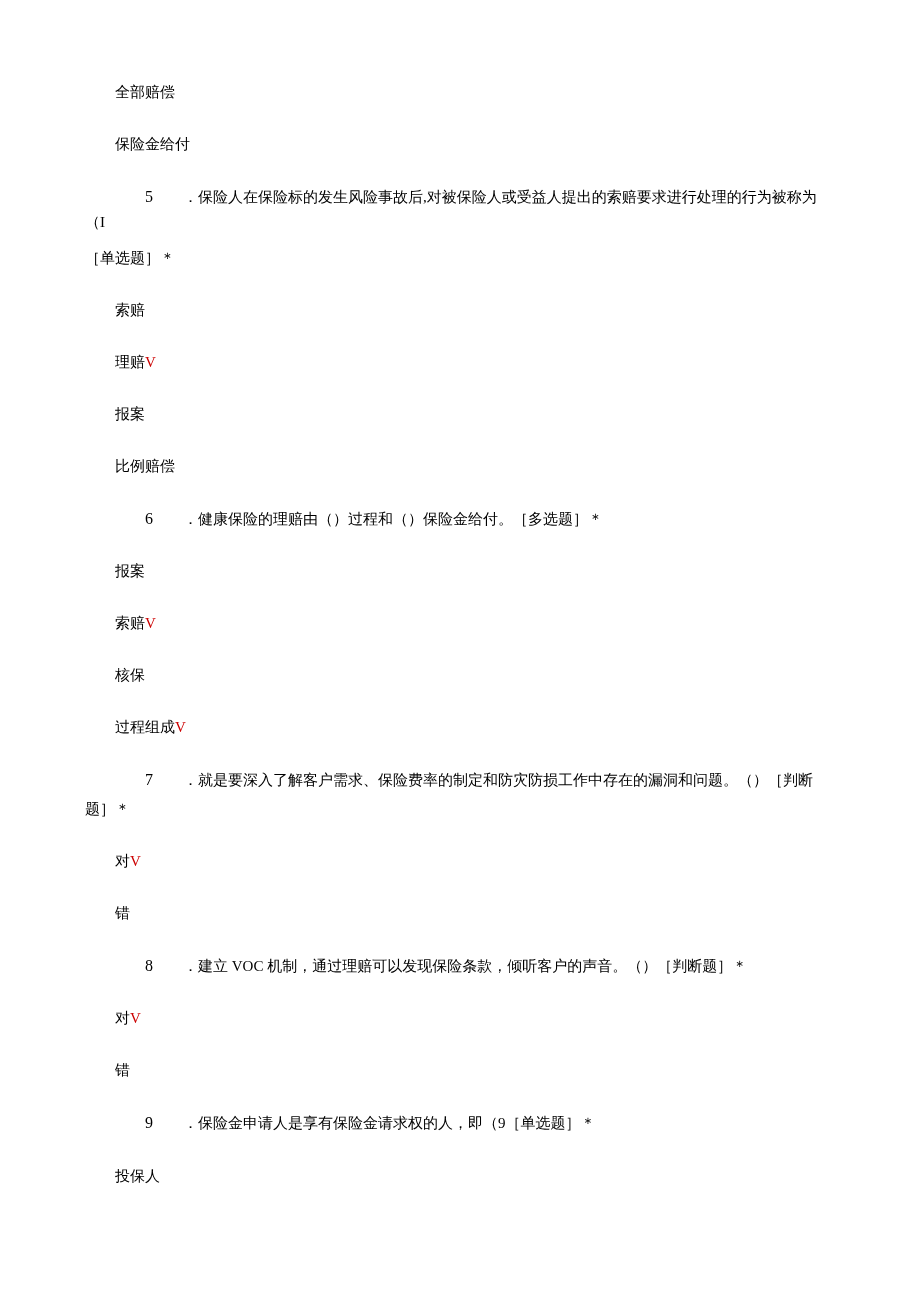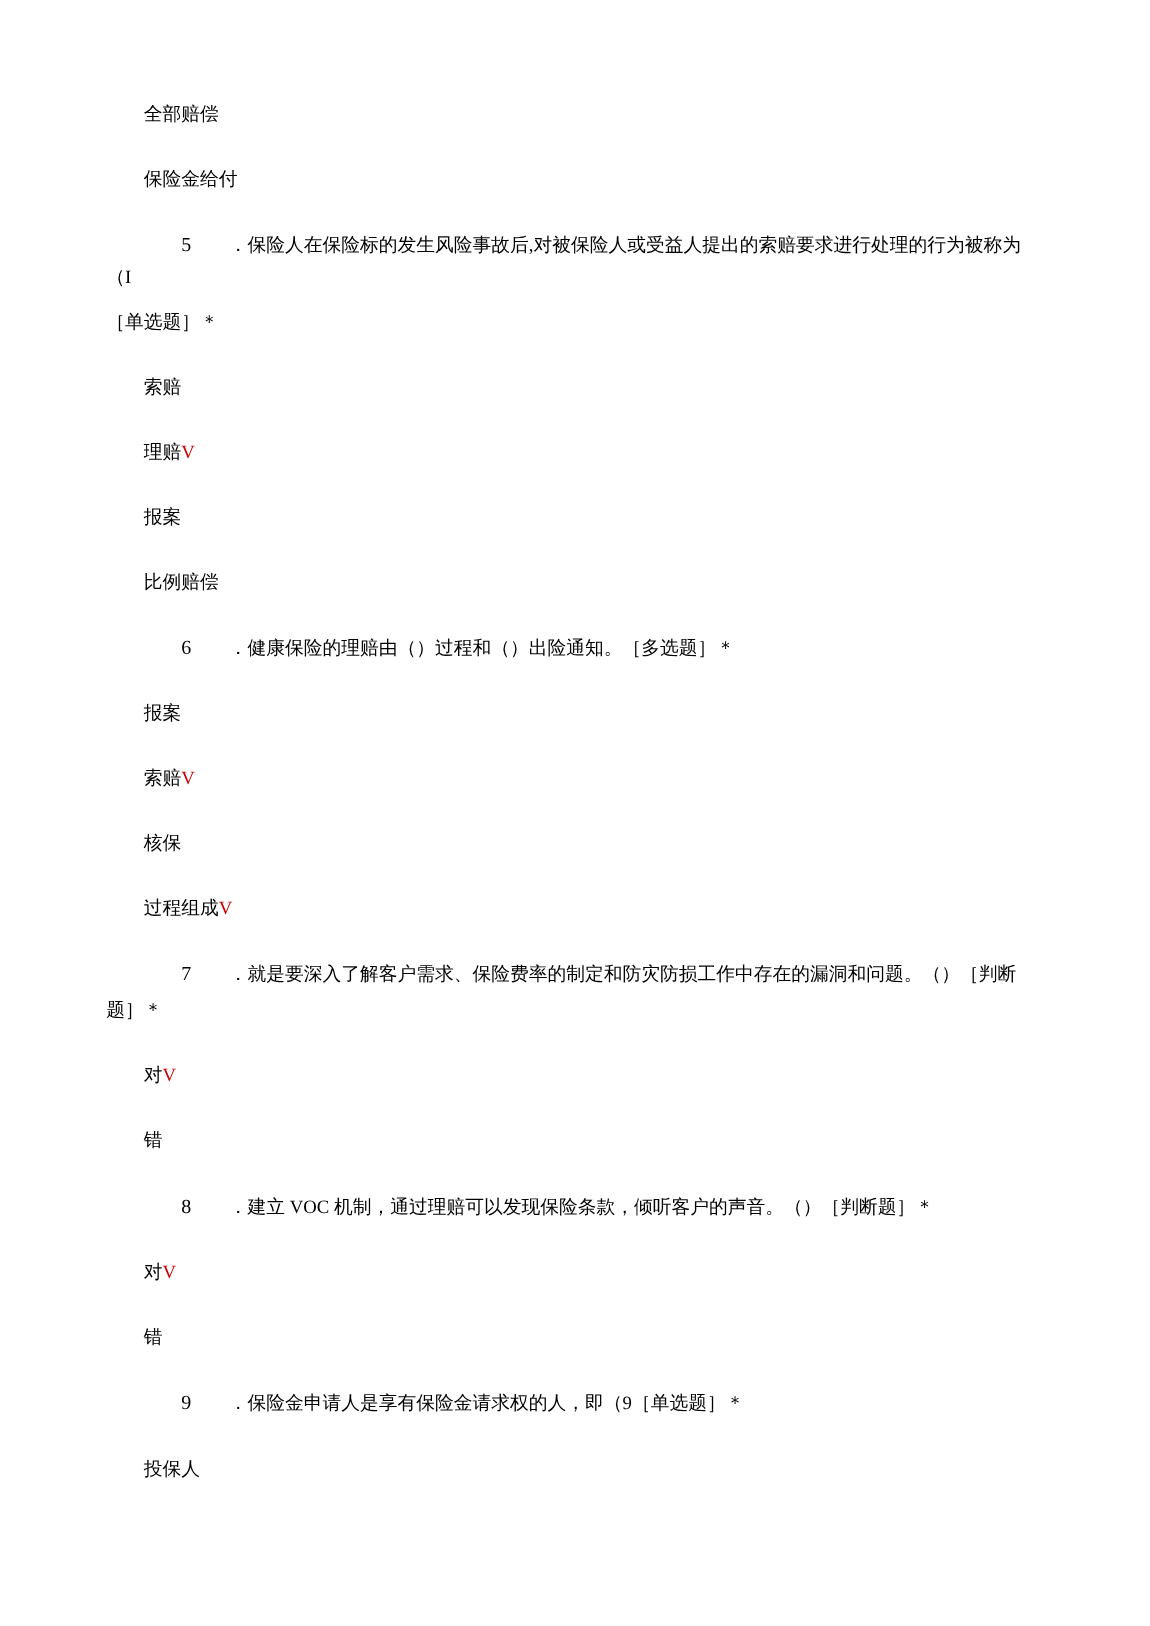--- a/index.html
+++ b/index.html
@@ -69,21 +69,21 @@
 
 <div class="line">
   <span>报案</span>
 </div>
 
 <div class="line">
   <span>比例赔偿</span>
 </div>
 
 <div class="line">
-  <span class="question-number">6</span><span class="dot-gap"></span><span>．健康保险的理赔由（）过程和（）出险通知。［多选题］＊</span>
+  <span class="question-number">6</span><span class="dot-gap"></span><span>．健康保险的理赔由（）过程和（）保险金给付。［多选题］＊</span>
 </div>
 
 <div class="line">
   <span>报案</span>
 </div>
 
 <div class="line">
   <span>索赔</span><span class="check">V</span>
 </div>
 

